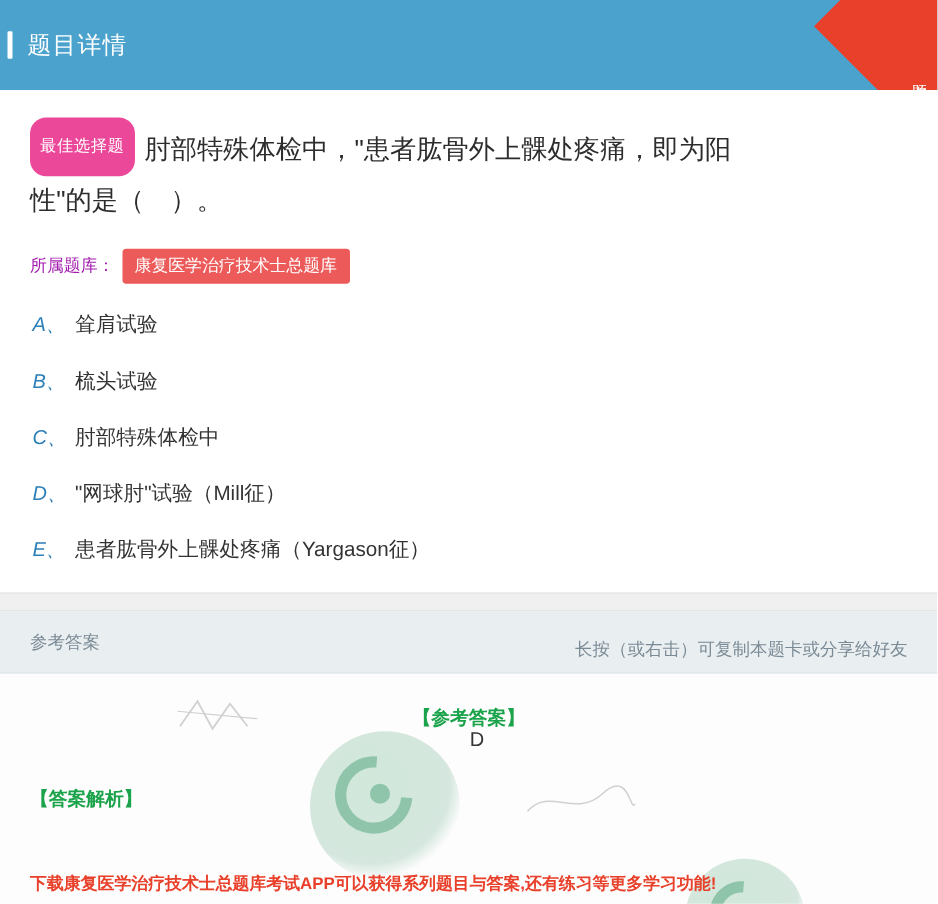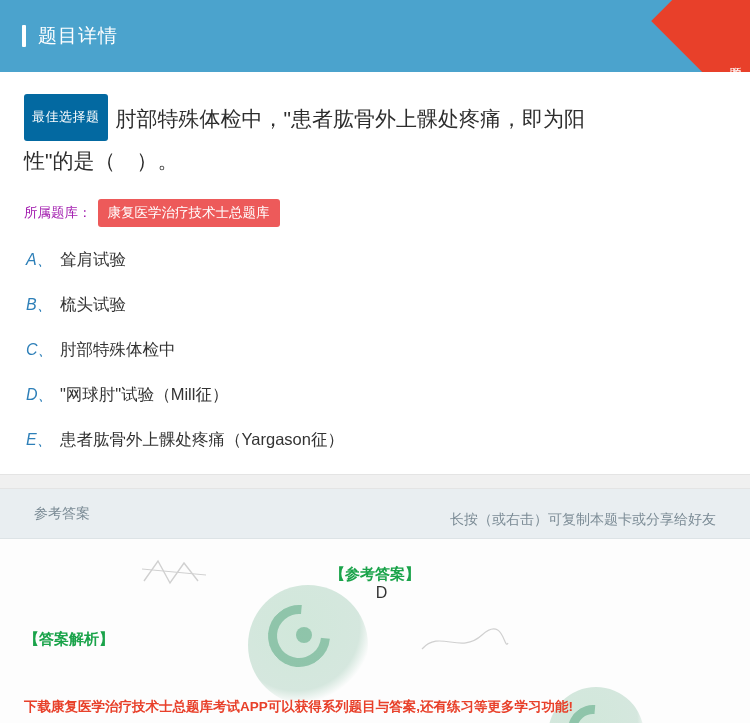--- a/index.html
+++ b/index.html
@@ -12,21 +12,21 @@
     position: relative;
     overflow: hidden;
   }
 
   
   .header {
     height: 72px;
     background: #4ba3cd;
     display: flex;
     align-items: center;
-    padding-left: 22px;
+    padding-left: 6px;
     position: relative;
     overflow: hidden;
   }
   .header-bar {
     width: 4px;
     height: 22px;
     background: #ffffff;
     margin-right: 12px;
     border-radius: 1px;
   }
@@ -64,25 +64,25 @@
     padding: 22px 24px 0 24px;
     background: #ffffff;
   }
   .qline {
     font-size: 21px;
     color: #2d2d2d;
     line-height: 40px;
   }
   .tag-type {
     display: inline-block;
-    background: #0369a1;
+    background: #ec4899;
     color: #ffffff;
     font-size: 13px;
     padding: 3px 8px 4px 8px;
-    border-radius: 3px;
+    border-radius: 13px;
     vertical-align: 5px;
     margin-right: 8px;
     letter-spacing: 0.5px;
   }
   .bank-row {
     margin-top: 18px;
     display: flex;
     align-items: center;
   }
   .bank-label {
@@ -128,21 +128,21 @@
     margin-top: 8px;
   }
 
   
   .answer-strip {
     height: 50px;
     background: #e9eef1;
     display: flex;
     align-items: center;
     justify-content: space-between;
-    padding: 0 34px;
+    padding: 0 24px;
     border-bottom: 1px solid #dde3e6;
   }
   .answer-strip .left { color: #7b8b95; font-size: 14px; }
   .answer-strip .right { color: #7b8b95; font-size: 14px; margin-top: 12px; }
 
   
   .answer-area {
     position: relative;
     height: 239px;
     background: #fdfdfd;

